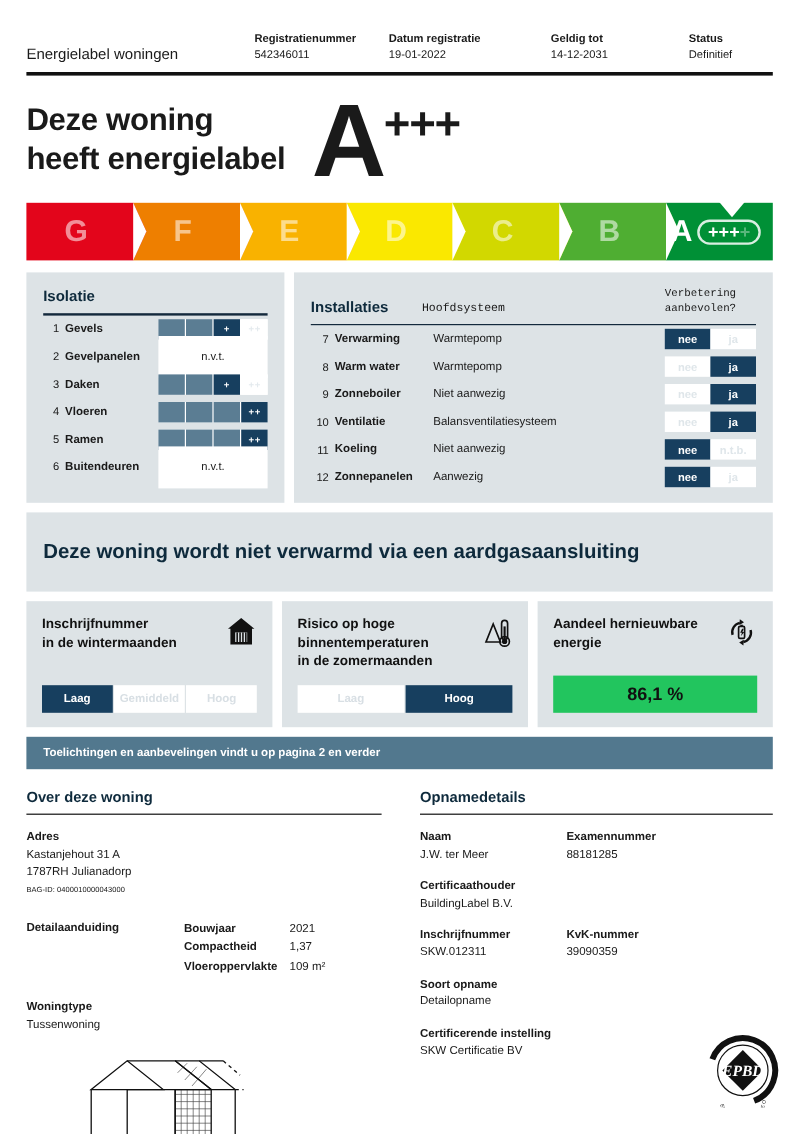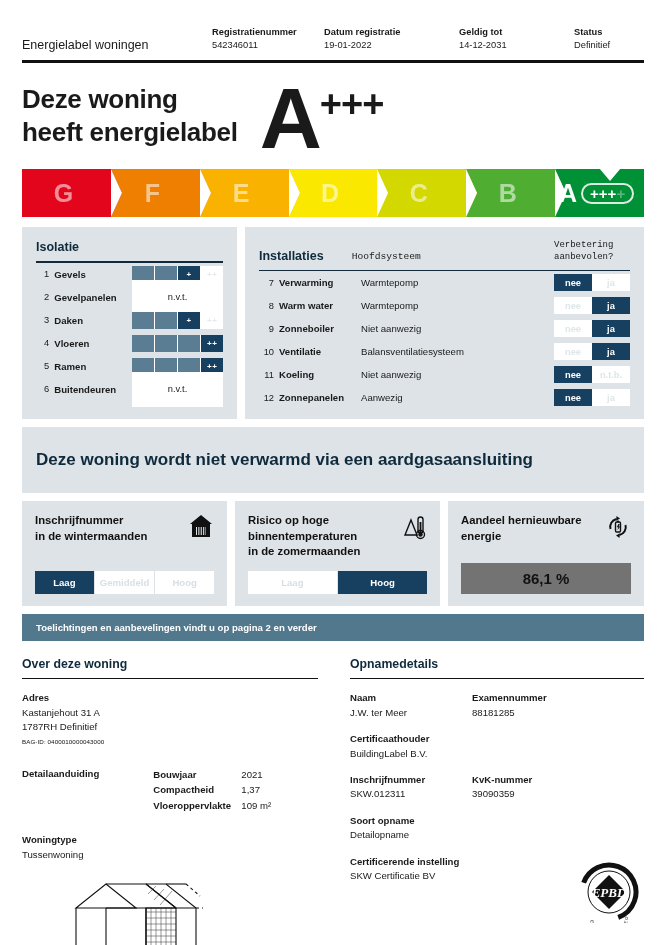--- a/index.html
+++ b/index.html
@@ -114,21 +114,21 @@
   .card.c3 { flex:1; }
   .card-top { display:flex; align-items:flex-start; }
   .card-title { font-size: 11.3px; font-weight:bold; line-height:1.35; color:#111; }
   .card-icon { margin-left:auto; width:26px; height:28px; }
   .card-body { margin-top:auto; padding-top: 12px; }
   .seg3 { display:flex; height: 23px; }
   .seg3 .o { flex:1; display:flex; align-items:center; justify-content:center;
              font-size: 9.6px; font-weight:bold; background:#fff; color:#d8dfe4; margin-right:1.5px;}
   .seg3 .o:last-child{margin-right:0;}
   .seg3 .o.on { background:#173f5f; color:#fff; }
-  .pctbox { background:#737373; height:31px; display:flex; align-items:center; justify-content:center;
+  .pctbox { background:#22c55e; height:31px; display:flex; align-items:center; justify-content:center;
             font-size:15px; font-weight:bold; color:#111; }
 
   
   .bluebar { margin: 8px 22px 0 22px; background:#52788e; color:#fff;
              font-size:9.6px; font-weight:bold; padding: 8px 14px; }
 
   
   .bottom { display:flex; margin: 16px 22px 0 22px; }
   .bcol { }
   .bcol.left { width: 312px; padding-right:16px; }
@@ -142,21 +142,21 @@
   .twocol { display:flex; }
   .twocol .c { }
   .kvrow { display:flex; font-size:9.6px; line-height:1.62; }
   .kvrow .k2 { width: 88px; font-weight:bold; }
   .kvrow .v2 { }
   .specs { margin-left: 54px; }
   .house { margin: 12px 0 0 46px; }
   .rightgrid { display:flex; }
   .rightgrid .gcol1 { width: 122px; }
   .rightgrid .gcol2 { }
-  .epbd { position:absolute; right: 26px; bottom: 22px; width:62px; height:62px; }
+  .epbd { position:absolute; right: 16px; bottom: 22px; width:62px; height:62px; }
 </style>
 </head>
 <body>
 
 <div class="page">
 
   <div class="header">
     <div class="header-title">Energielabel woningen</div>
     <div class="hdr-fields">
       <div class="hdr-field f-reg">
@@ -450,21 +450,21 @@
 
   <div class="bottom">
 
     <div class="bcol left">
       <div class="bsec-title">Over deze woning</div>
       <div class="bsec-rule"></div>
 
       <div class="fld">
         <div class="k">Adres</div>
         <div class="v">Kastanjehout 31 A</div>
-        <div class="v">1787RH Definitief</div>
+        <div class="v">1787RH Julianadorp</div>
         <div class="bagid">BAG-ID: 0400010000043000</div>
       </div>
 
       <div class="fld twocol" style="margin-top:22px;">
         <div class="c">
           <div class="k">Detailaanduiding</div>
         </div>
         <div class="c specs" id="specs">
             <div class="kvrow">
               <div class="k2">Bouwjaar</div>

